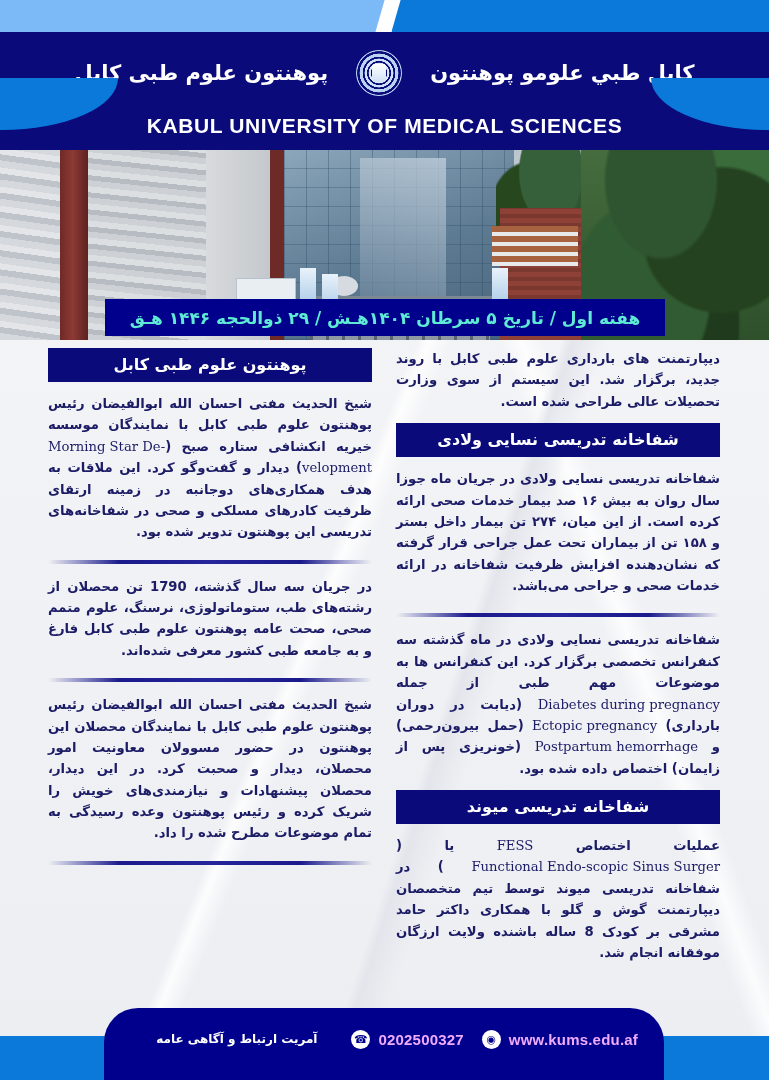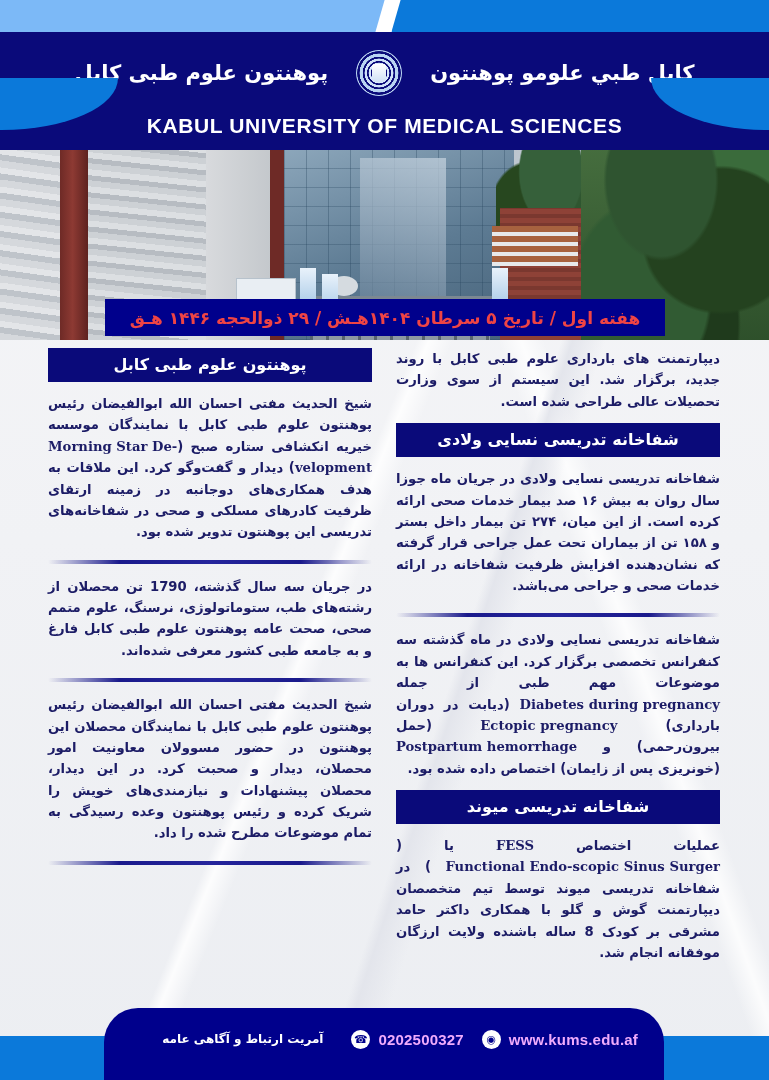--- a/index.html
+++ b/index.html
@@ -95,48 +95,48 @@
   .ph-flag{position:absolute;width:16px;height:56px;background:linear-gradient(#e9f2fb,#8cb8dd);}
   .ph-flag.f1{left:300px;top:150px;}
   .ph-flag.f2{left:322px;top:156px;}
   .ph-flag.f3{left:492px;top:150px;}
   .ph-sign{position:absolute;left:236px;top:160px;width:58px;height:26px;background:#e9eef3;border:1px solid #b7c2cc;}
   .ph-dish{position:absolute;left:330px;top:158px;width:28px;height:20px;border-radius:50%;background:#d5dbe0;}
 
   
   .datebar{position:absolute;left:105px;top:299px;width:560px;height:37px;background:#00008c;z-index:6;
     display:flex;align-items:center;justify-content:center;}
-  .datebar span{color:#ef4444;font-size:17px;font-weight:bold;white-space:nowrap;letter-spacing:.3px;}
+  .datebar span{color:#5eead4;font-size:17px;font-weight:bold;white-space:nowrap;letter-spacing:.3px;}
 
   
   .content{position:absolute;top:348px;left:0;width:769px;height:660px;z-index:6;
     display:flex;flex-direction:row-reverse;gap:24px;padding:0 48px;box-sizing:border-box;}
   .col{width:324px;display:flex;flex-direction:column;}
 
   .sect-title{background:#0a0a7a;color:#fff;text-align:center;font-size:16px;font-weight:bold;
     padding:7px 6px 8px;margin:0 0 11px;letter-spacing:1.2px;}
   .para{color:#1c1c66;font-size:13.2px;line-height:1.62;text-align:justify;margin:0 0 11px;
     font-weight:bold;}
-  .para .lat{font-family:"DejaVu Serif","Liberation Serif",serif;font-weight:bold;direction:ltr;
+  .para .lat{font-family:"DejaVu Serif","Liberation Serif",serif;font-weight:normal;direction:ltr;
     unicode-bidi:embed;display:inline-block;}
   .divider{height:4px;margin:6px 0 12px;border-radius:2px;
     background:linear-gradient(90deg,rgba(10,10,122,0) 0%,#1a1a8c 22%,#25259c 50%,#1a1a8c 78%,rgba(10,10,122,0) 100%);}
 
   
   .footstrip{position:absolute;left:0;bottom:0;width:769px;height:44px;background:#0b79da;z-index:4;}
   .footer{position:absolute;left:104px;bottom:0;width:560px;height:72px;background:#00008c;z-index:7;
     border-top-left-radius:34px;border-top-right-radius:34px;
     display:flex;align-items:center;justify-content:flex-start;gap:18px;padding:0 26px 10px;
     box-sizing:border-box;}
   .f-item{display:flex;align-items:center;gap:8px;direction:ltr;}
   .f-ico{width:19px;height:19px;border-radius:50%;background:#ffffff;color:#00008c;
     display:flex;align-items:center;justify-content:center;font-size:11px;flex:0 0 auto;line-height:1;}
   .f-txt{color:#f0abfc;font-size:15px;font-weight:bold;letter-spacing:.2px;
     font-family:"Liberation Sans",sans-serif;}
-  .f-fa{color:#ffffff;font-size:12px;font-weight:bold;margin-right:10px;}
+  .f-fa{color:#ffffff;font-size:12px;font-weight:bold;margin-right:16px;}
 </style>
 </head>
 <body>
 
 <div class="page">
   <div class="paper-bg"></div>
 
   <div class="topstrip">
     <div class="left"></div>
     <div class="right"></div>

